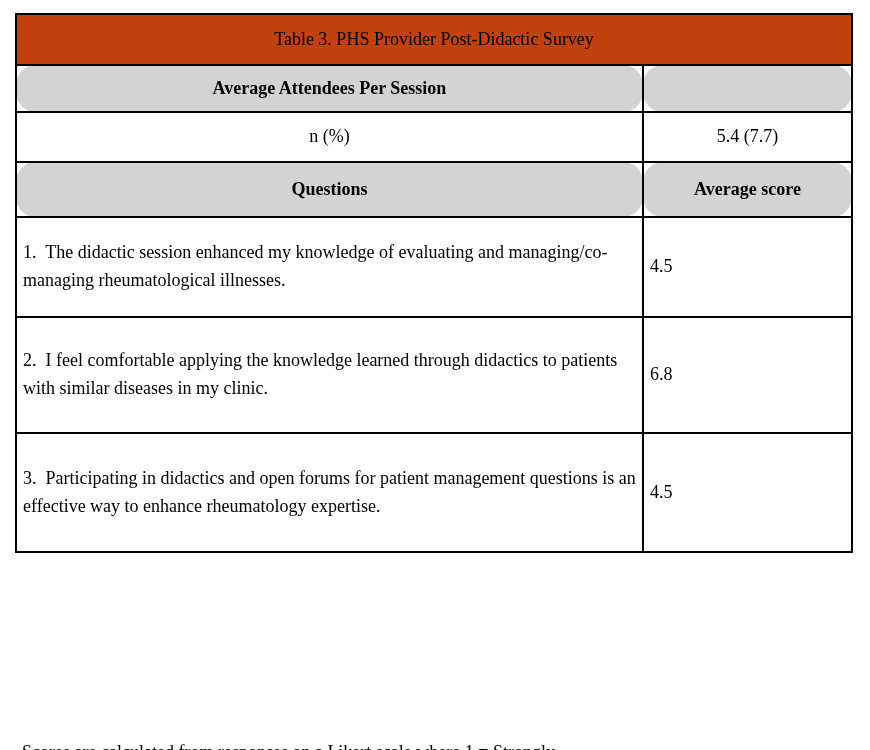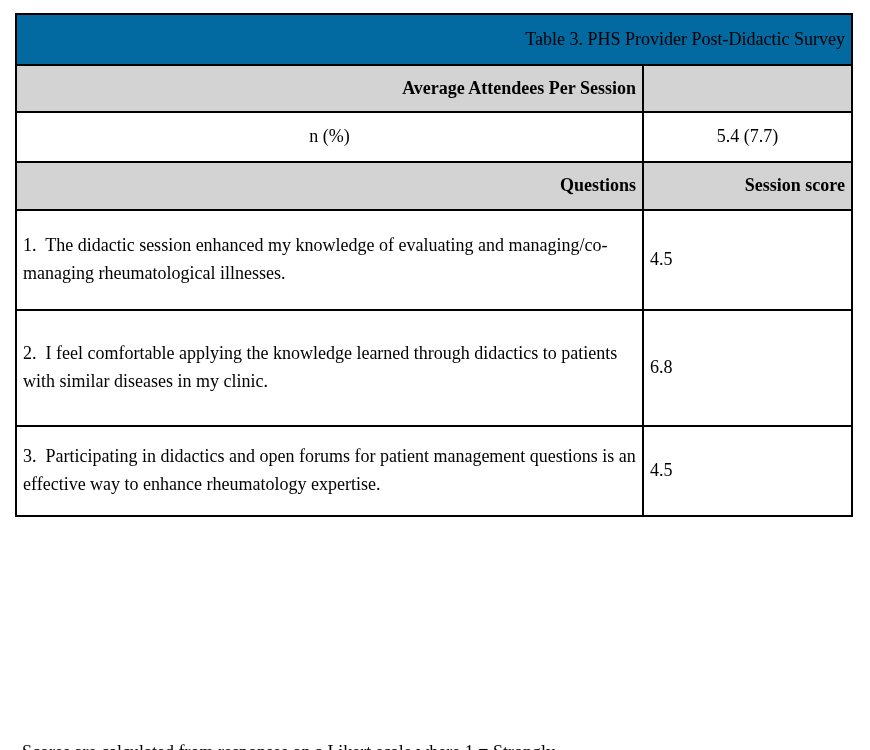--- a/index.html
+++ b/index.html
@@ -27,28 +27,29 @@
     table-layout: fixed;
     font-size: 18px;
   }
   table.survey td {
     border: 2px solid #000000;
     vertical-align: middle;
     padding: 2px 6px;
     line-height: 1.55;
   }
   td.title-cell {
-    text-align: right;
+    text-align: center;
     height: 45px;
-    background: #0369a1;
+    background: #c2410c;
   }
   tr.shaded td {
     background: #d3d3d3;
     font-weight: bold;
-    text-align: right;
+    text-align: center;
+    border-radius: 20px;
   }
   td.center {
     text-align: center;
   }
   td.question-cell {
     text-align: left;
     padding-left: 7px;
     padding-right: 6px;
     white-space: pre-wrap;
   }
@@ -83,36 +84,36 @@
       <tr class="shaded" style="height:47px;">
         <td>Average Attendees Per Session</td>
         <td></td>
       </tr>
 
       <tr style="height:50px;">
         <td class="center">n (%)</td>
         <td class="center">5.4 (7.7)</td>
       </tr>
 
-      <tr class="shaded" style="height:48px;">
+      <tr class="shaded" style="height:55px;">
         <td>Questions</td>
-        <td>Session score</td>
+        <td>Average score</td>
       </tr>
 
       <tr style="height:100px;">
         <td class="question-cell">1.  The didactic session enhanced my knowledge of evaluating and managing/co-managing rheumatological illnesses.</td>
         <td class="score-cell">4.5</td>
       </tr>
 
       <tr style="height:116px;margin-top:9px;">
         <td class="question-cell">2.  I feel comfortable applying the knowledge learned through didactics to patients with similar diseases in my clinic.</td>
         <td class="score-cell">6.8</td>
       </tr>
 
-      <tr style="height:90px;">
+      <tr style="height:119px;">
         <td class="question-cell">3.  Participating in didactics and open forums for patient management questions is an effective way to enhance rheumatology expertise.</td>
         <td class="score-cell">4.5</td>
       </tr>
 
     </tbody>
   </table>
 
   <div class="footnote">
     <div>Scores are calculated from responses on a Likert scale where 1 = Strongly</div>
     

